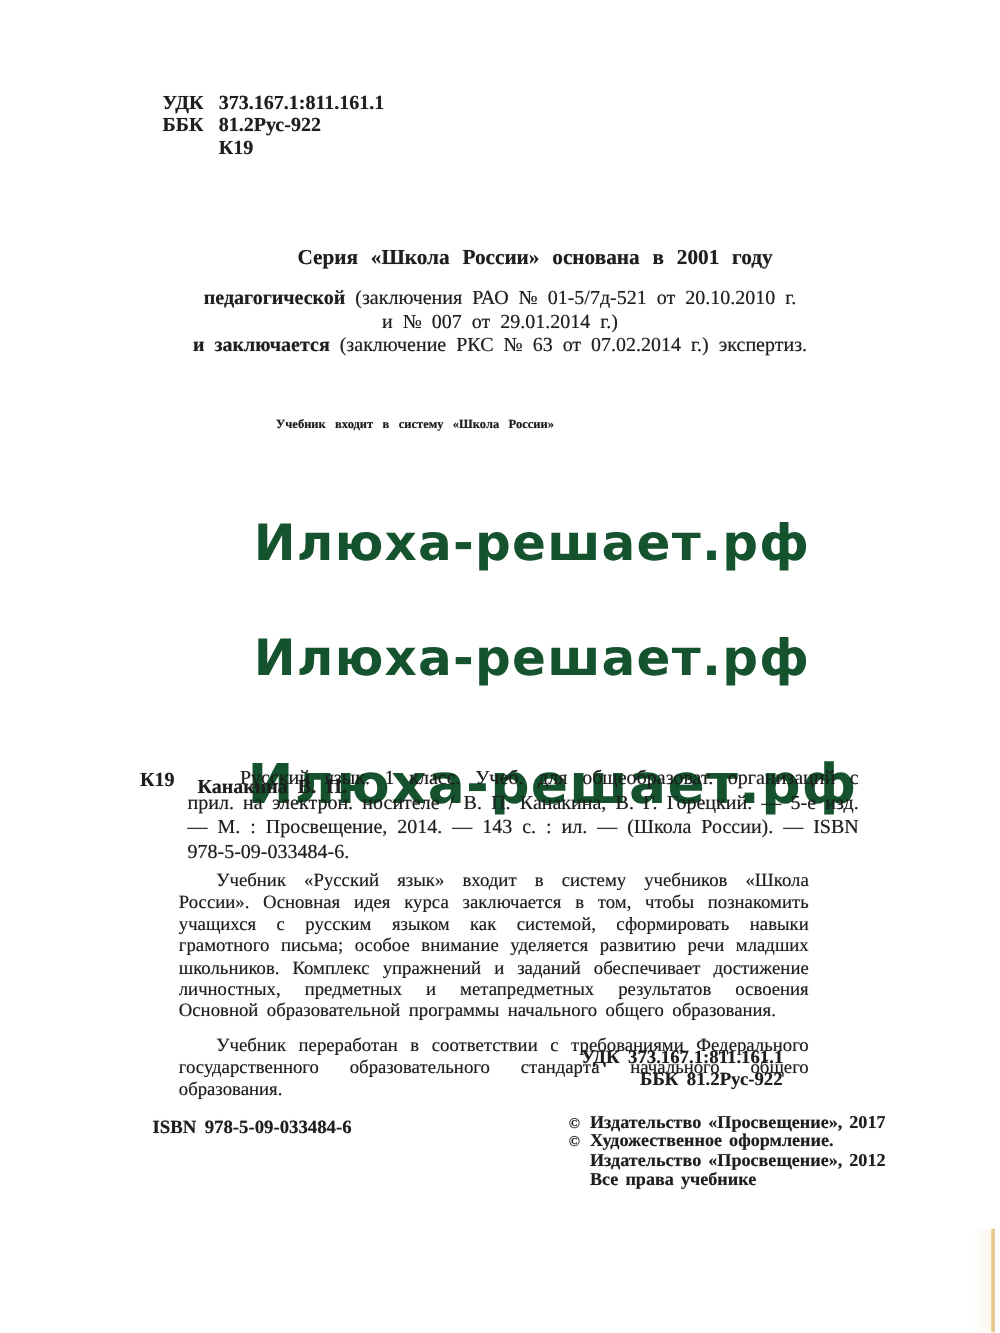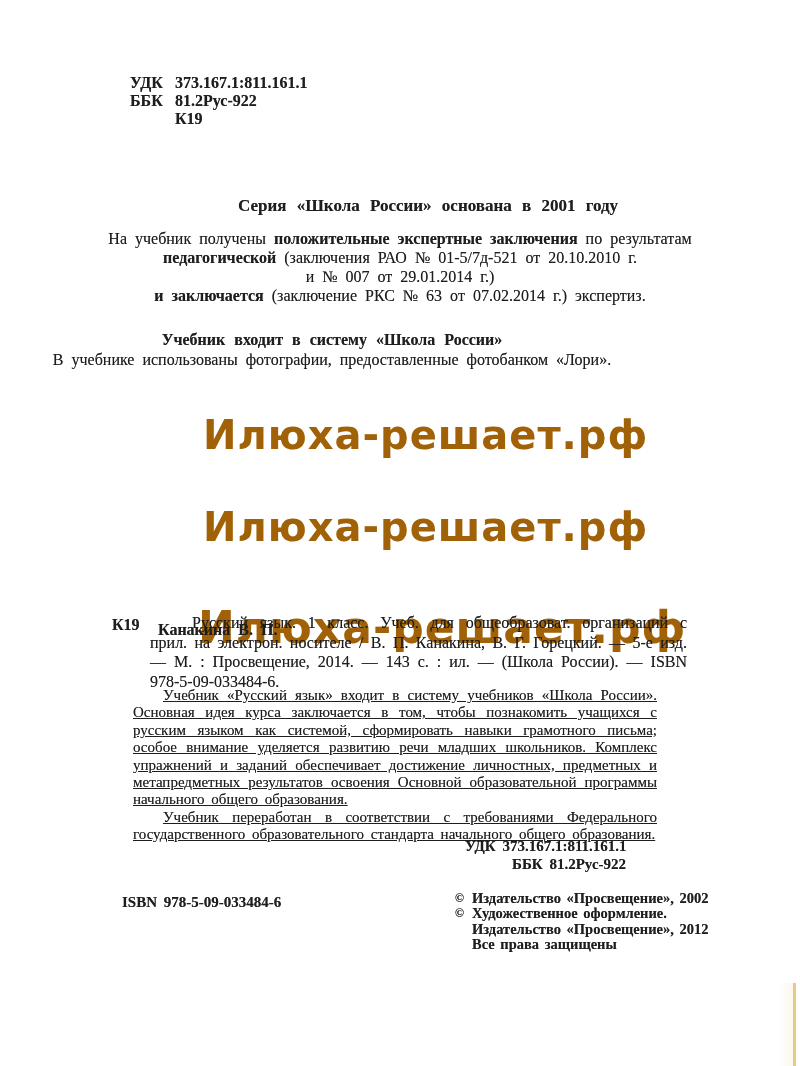--- a/index.html
+++ b/index.html
@@ -13,21 +13,21 @@
   }
   .page{position:absolute;inset:0;width:800px;height:1066px;background:#ffffff;}
   .doc{position:absolute;z-index:2;text-shadow:0 0 0.6px rgba(25,25,25,0.55);}
   .b{font-weight:700;}
 
   
   .wm{
     position:absolute;z-index:1;
     font-family:"DejaVu Sans", sans-serif;
     font-weight:700;
-    color:#a16207;
+    color:#14532d;
     letter-spacing:1px;
     white-space:nowrap;
     text-shadow:none;
   }
   .wm1{left:203px;top:412px;font-size:40px;}
   .wm2{left:203px;top:504px;font-size:40px;}
   .wm3{left:198px;top:602px;font-size:44px;}
 
   
   .codes-top{left:118px;top:74px;font-size:16px;font-weight:700;line-height:18px;}
@@ -35,35 +35,35 @@
   .codes-top .lbl{width:45px;}
   .codes-top .k19{padding-left:45px;}
 
   
   .series{left:0;top:196px;width:800px;text-align:center;font-size:17px;font-weight:700;word-spacing:6px;margin-left:28px;}
 
   
   .expertise{left:100px;top:229px;width:600px;font-size:16px;line-height:19px;text-align:center;word-spacing:4px;}
 
   
-  .system{left:0;top:330px;width:664px;text-align:center;font-size:16px;line-height:20px;word-spacing:4px;}
+  .system{left:0;top:330px;width:664px;text-align:center;font-size:10px;line-height:20px;word-spacing:4px;}
   .system .l1{font-weight:700;word-spacing:5px;}
 
   
   .bib-author{left:158px;top:621px;font-size:16px;font-weight:700;word-spacing:4px;}
   .bib-sign{left:112px;top:616px;font-size:16px;font-weight:700;}
   .bib-desc{
     left:150px;top:613px;width:537px;
     font-size:16px;line-height:19.6px;
     text-align:justify;text-indent:42px;word-spacing:2.5px;
   }
 
   
   .annotation{left:133px;top:687px;width:524px;font-size:15px;line-height:17.4px;text-align:justify;word-spacing:3px;}
-  .annotation p{margin:0;text-indent:30px;text-decoration:underline;}
+  .annotation p{margin:10px;text-indent:30px;}
 
   
   .codes-bottom{left:465px;top:838px;font-size:15px;font-weight:700;line-height:17.5px;word-spacing:3px;}
   .codes-bottom .bbk{padding-left:7px;margin-left:40px;}
 
   
   .isbn{left:122px;top:894px;font-size:15px;font-weight:700;word-spacing:3px;}
   .copyright{left:455px;top:891px;font-size:14.5px;font-weight:700;line-height:15.4px;word-spacing:2px;}
   .copyright .line{display:flex;}
   .copyright .sym{width:17px;font-size:12px;}
@@ -102,29 +102,27 @@
       <span>81.2Рус-922</span>
     </div>
     <div class="row k19">
       <span>К19</span>
     </div>
   </div>
 
   <div class="doc series b">Серия «Школа России» основана в 2001 году</div>
 
   <div class="doc expertise">
-    <div><span>На учебник получены </span><span class="b">положительные экспертные заключения</span><span> по результатам</span></div>
     <div><span class="b">педагогической</span><span> (заключения РАО № 01-5/7д-521 от 20.10.2010 г.</span></div>
     <div>и № 007 от 29.01.2014 г.)</div>
     <div><span class="b">и заключается</span><span> (заключение РКС № 63 от 07.02.2014 г.) экспертиз.</span></div>
   </div>
 
   <div class="doc system">
     <div class="l1">Учебник входит в систему «Школа России»</div>
-    <div>В учебнике использованы фотографии, предоставленные фотобанком «Лори».</div>
   </div>
 
   <div class="doc bib-author">Канакина В. П.</div>
   <div class="doc bib-sign">К19</div>
   <div class="doc bib-desc">Русский язык. 1 класс. Учеб. для общеобразоват. организаций с прил. на электрон. носителе / В. П. Канакина, В. Г. Горецкий. — 5-е изд. — М. : Просвещение, 2014. — 143 с. : ил. — (Школа России). — ISBN 978-5-09-033484-6.</div>
 
   <div class="doc annotation">
     <p>Учебник «Русский язык» входит в систему учебников «Школа России». Основная идея курса заключается в том, чтобы познакомить учащихся с русским языком как системой, сформировать навыки грамотного письма; особое внимание уделяется развитию речи младших школьников. Комплекс упражнений и заданий обеспечивает достижение личностных, предметных и метапредметных результатов освоения Основной образовательной программы начального общего образования.</p>
     <p>Учебник переработан в соответствии с требованиями Федерального государственного образовательного стандарта начального общего образования.</p>
   </div>
@@ -132,25 +130,25 @@
   <div class="doc codes-bottom">
     <div>УДК 373.167.1:811.161.1</div>
     <div class="bbk">ББК 81.2Рус-922</div>
   </div>
 
   <div class="doc isbn">ISBN 978-5-09-033484-6</div>
 
   <div class="doc copyright">
     <div class="line">
       <span class="sym">©</span>
-      <span>Издательство «Просвещение», 2002</span>
+      <span>Издательство «Просвещение», 2017</span>
     </div>
     <div class="line">
       <span class="sym">©</span>
       <span>Художественное оформление.</span>
     </div>
     <div class="ind">Издательство «Просвещение», 2012</div>
-    <div class="ind">Все права защищены</div>
+    <div class="ind">Все права учебнике</div>
   </div>
 
   <div class="edge-line"></div>
 
 </div>
 
 </body></html>

